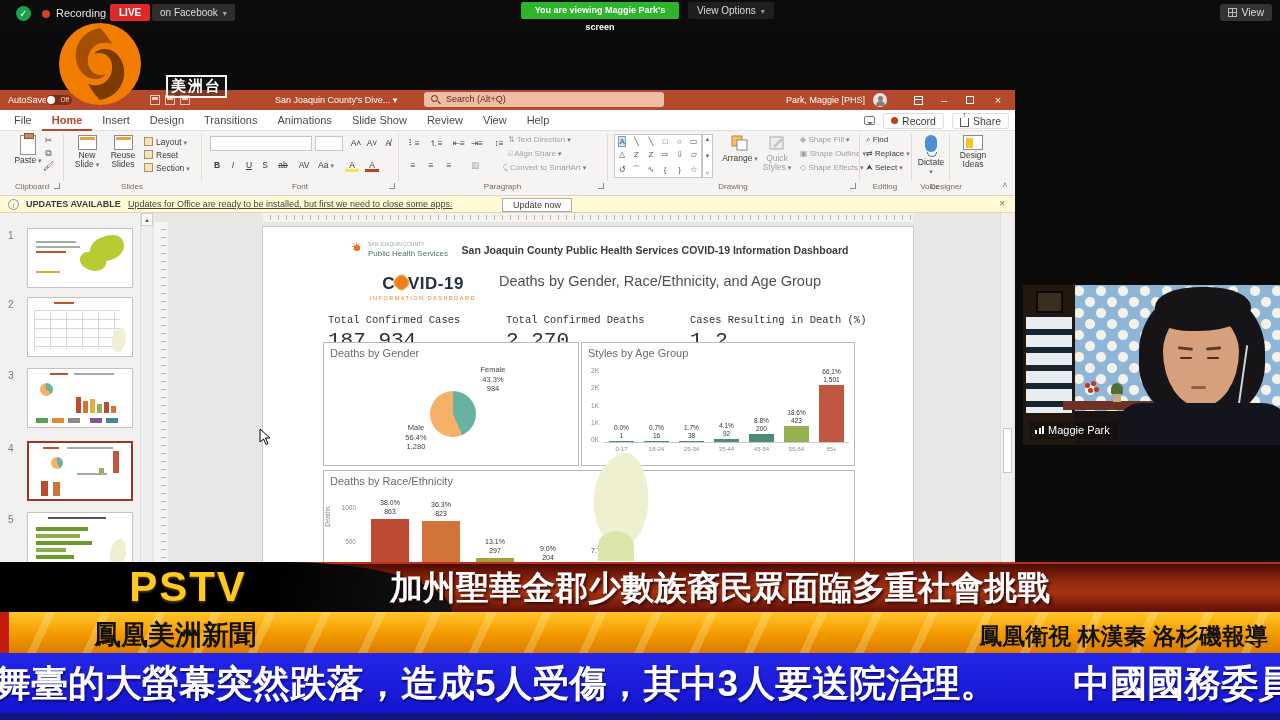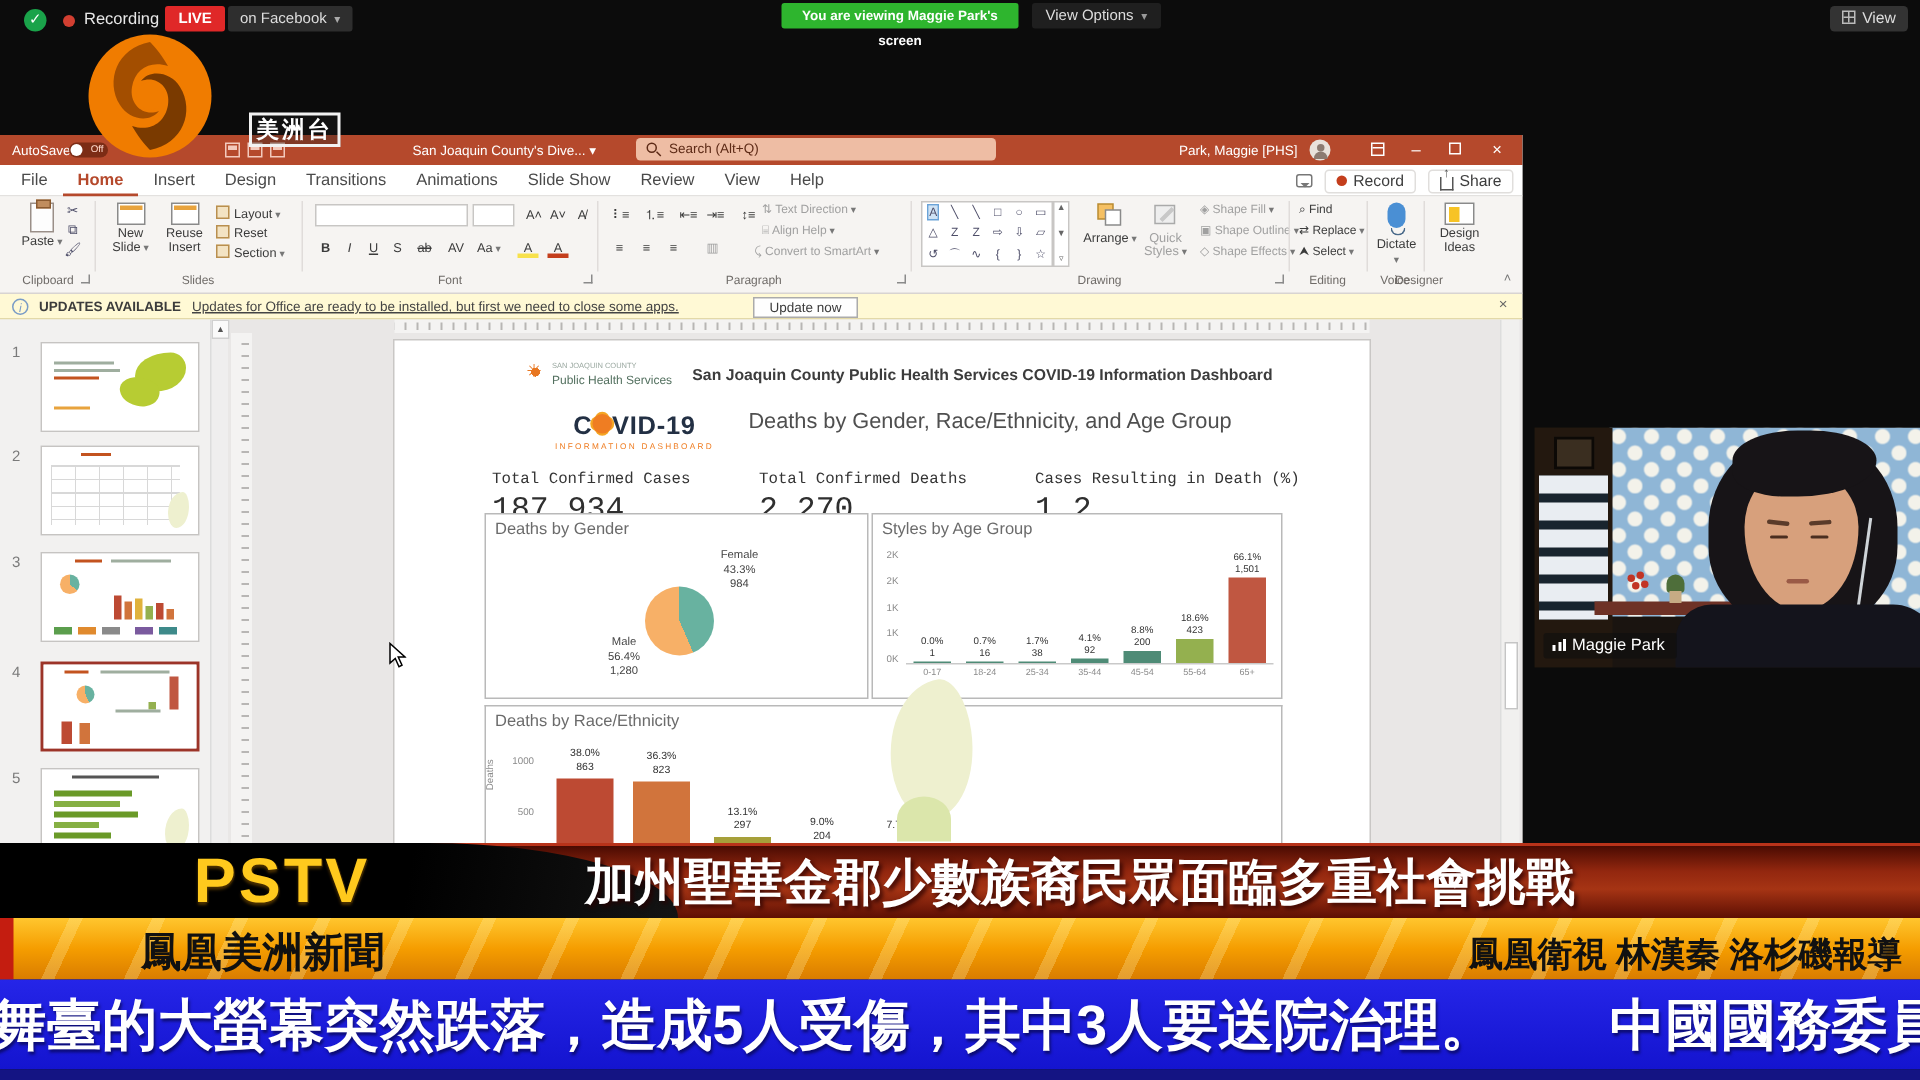--- a/index.html
+++ b/index.html
@@ -321,21 +321,21 @@
       <span class="mini" style="left:42px;top:17px">⧉</span>
       <span class="mini" style="left:42px;top:30px">🖌</span>
       <div class="gdiv" style="left:63px"></div>
 
       <div class="bigbtn" style="left:70px;top:4px;width:34px">
         <div class="slide-ic"></div>
         <div class="cap"><span>New Slide</span><span class="drop"></span></div>
       </div>
       <div class="bigbtn" style="left:106px;top:4px;width:34px">
         <div class="slide-ic"></div>
-        <div class="cap"><span>Reuse Insert</span></div>
+        <div class="cap"><span>Reuse Slides</span></div>
       </div>
       <div class="smallbtn" style="left:144px;top:6px"><span class="ic"></span><span>Layout</span><span class="drop"></span></div>
       <div class="smallbtn" style="left:144px;top:19px"><span class="ic"></span><span>Reset</span></div>
       <div class="smallbtn" style="left:144px;top:32px"><span class="ic"></span><span>Section</span><span class="drop"></span></div>
       <div class="gdiv" style="left:201px"></div>
 
       <div class="fontbox" style="left:210px;top:5px;width:102px"></div>
       <div class="fontbox" style="left:315px;top:5px;width:28px"></div>
       <span class="fbtn" style="left:349px;top:6px;width:14px">A˄</span>
       <span class="fbtn" style="left:365px;top:6px;width:14px">A˅</span>
@@ -354,21 +354,21 @@
       <span class="fbtn" style="left:406px;top:6px;width:16px">⠇≡</span>
       <span class="fbtn" style="left:428px;top:6px;width:16px">⒈≡</span>
       <span class="fbtn" style="left:452px;top:6px;width:14px">⇤≡</span>
       <span class="fbtn" style="left:470px;top:6px;width:14px">⇥≡</span>
       <span class="fbtn" style="left:492px;top:6px;width:14px">↕≡</span>
       <span class="fbtn" style="left:406px;top:28px;width:14px">≡</span>
       <span class="fbtn" style="left:424px;top:28px;width:14px">≡</span>
       <span class="fbtn" style="left:442px;top:28px;width:14px">≡</span>
       <span class="fbtn gray" style="left:466px;top:28px;width:18px">▥</span>
       <div class="stack3 gray" style="left:508px;top:3px">⇅ <span>Text Direction</span><span class="drop"></span></div>
-      <div class="stack3 gray" style="left:508px;top:17px">⌸ <span>Align Help</span><span class="drop"></span></div>
+      <div class="stack3 gray" style="left:508px;top:17px">⌸ <span>Align Share</span><span class="drop"></span></div>
       <div class="stack3 gray" style="left:503px;top:31px">⤹ <span>Convert to SmartArt</span><span class="drop"></span></div>
       <div class="gdiv" style="left:607px"></div>
 
       <div class="shape-gal" style="left:614px;top:3px;width:88px;height:44px">
           <span class="cell sel">A</span>
           <span class="cell">╲</span>
           <span class="cell">╲</span>
           <span class="cell">□</span>
           <span class="cell">○</span>
           <span class="cell">▭</span>

